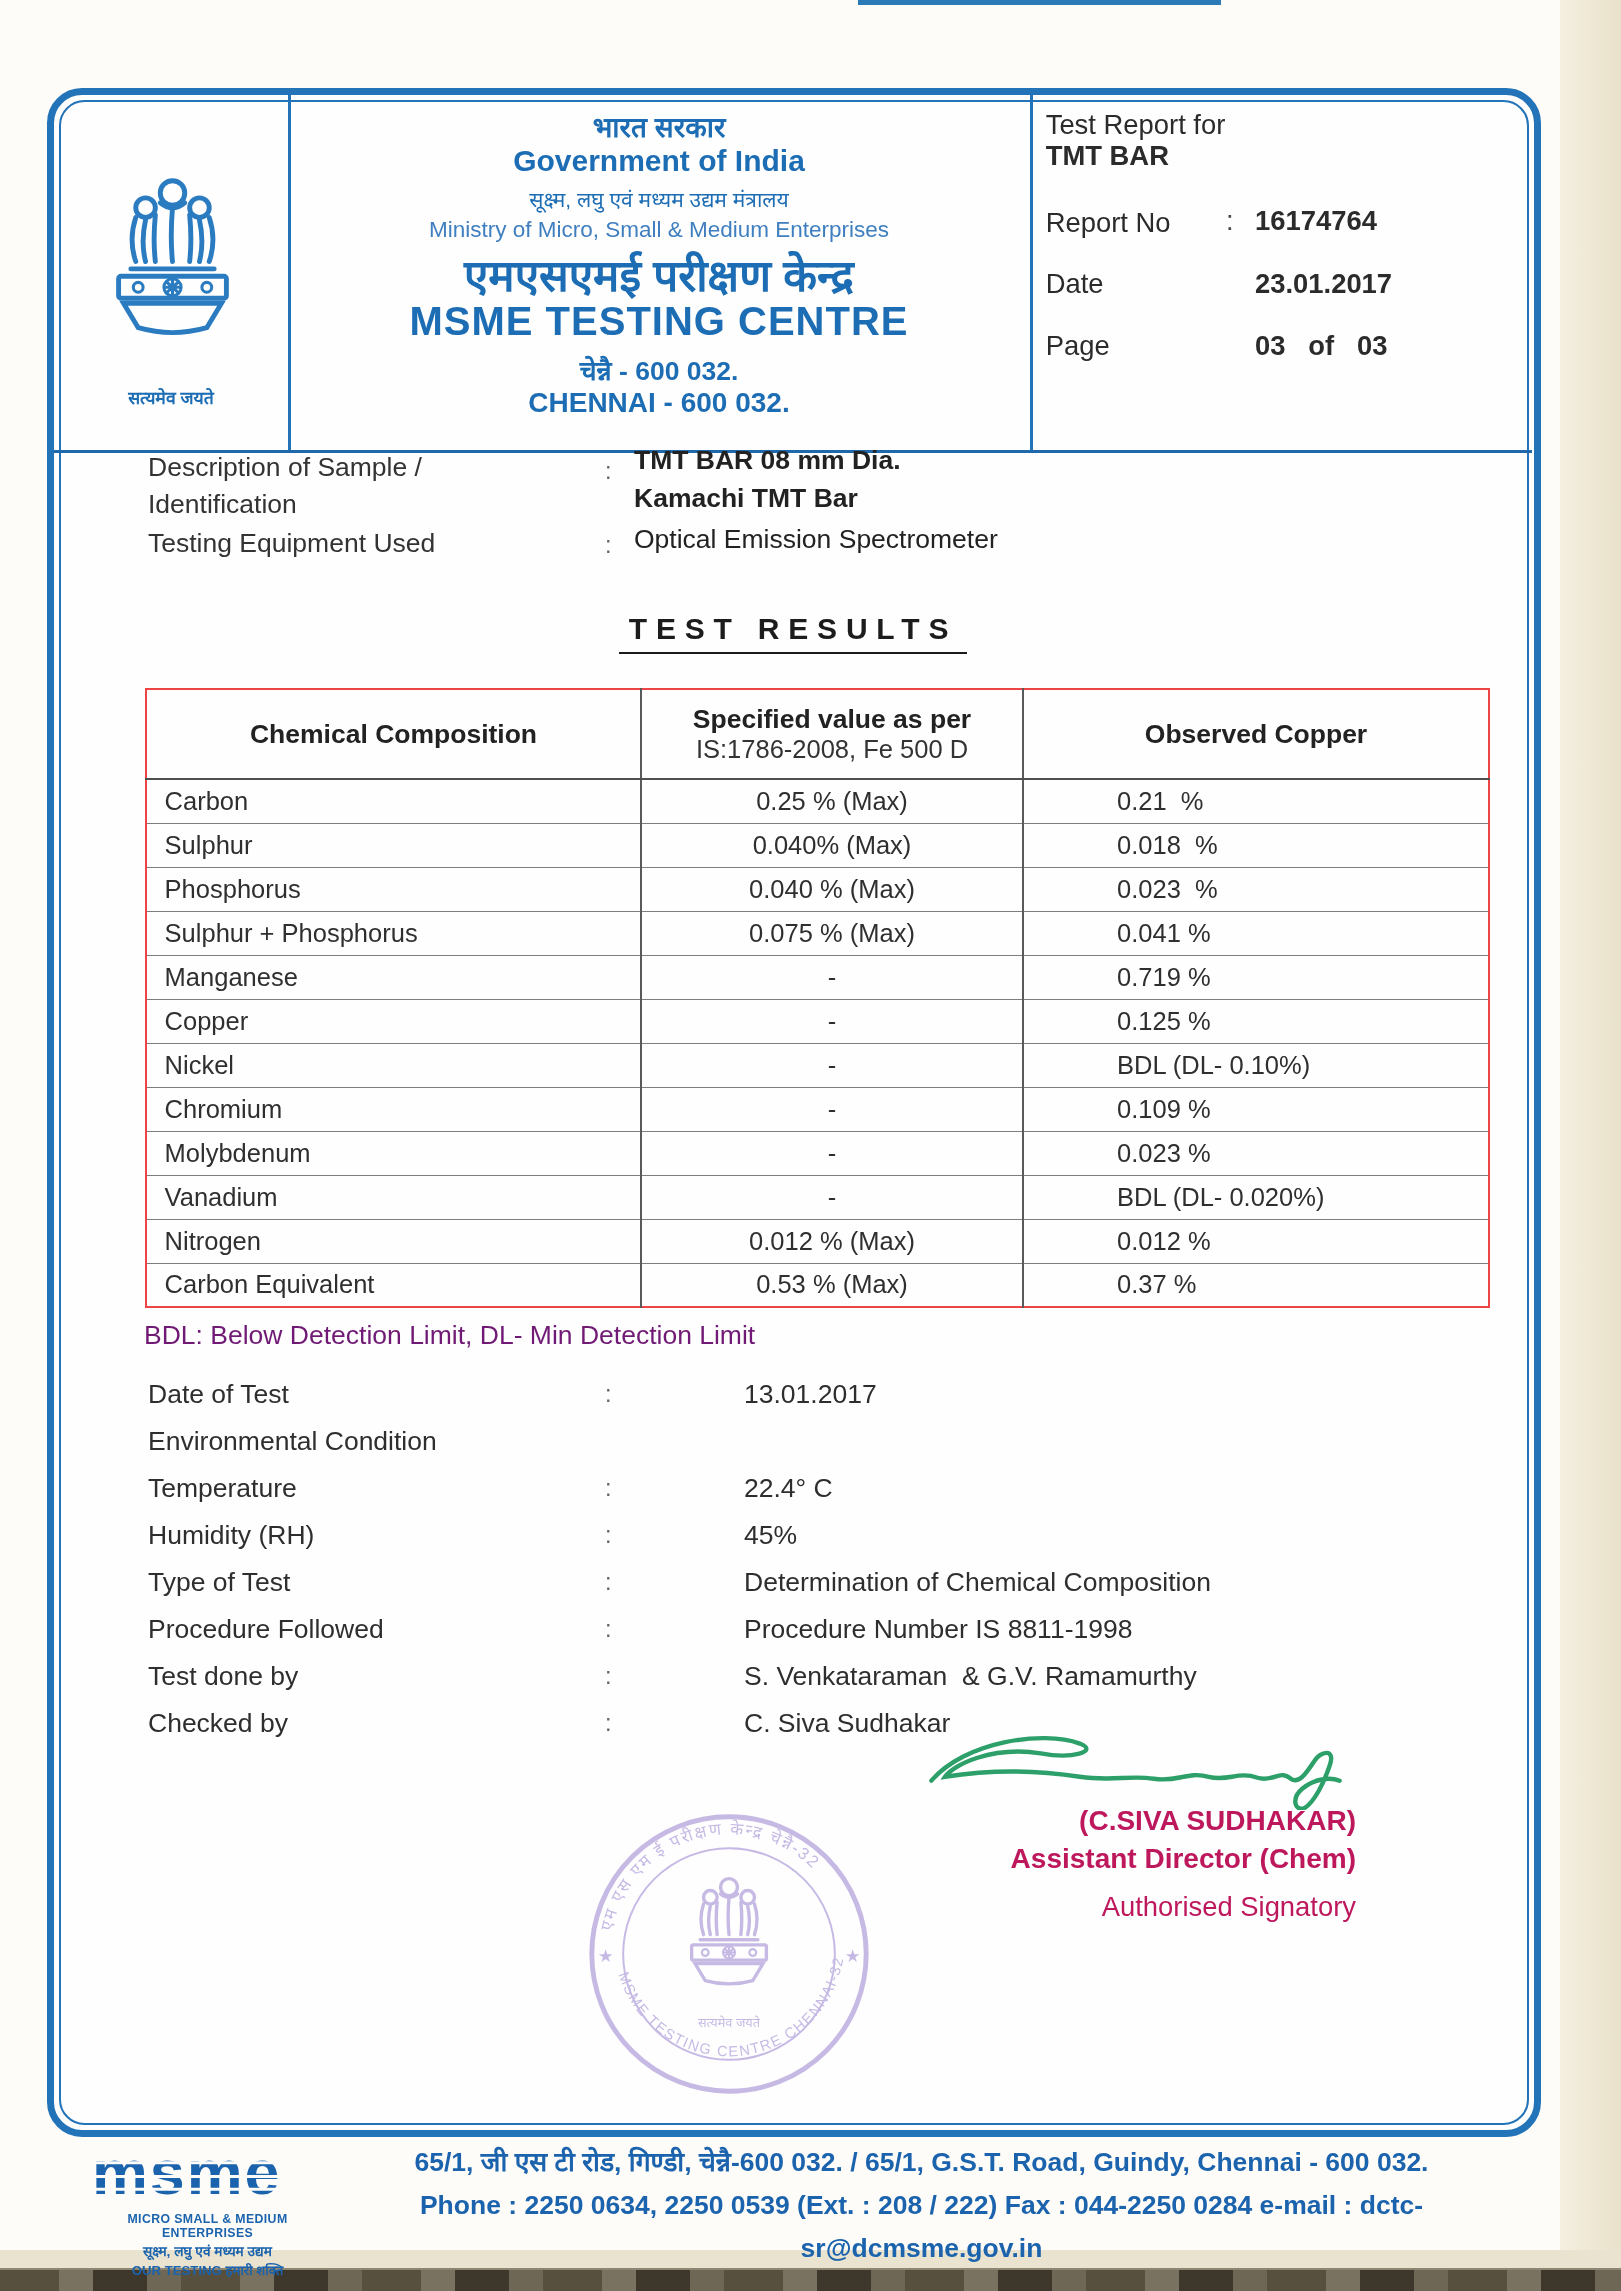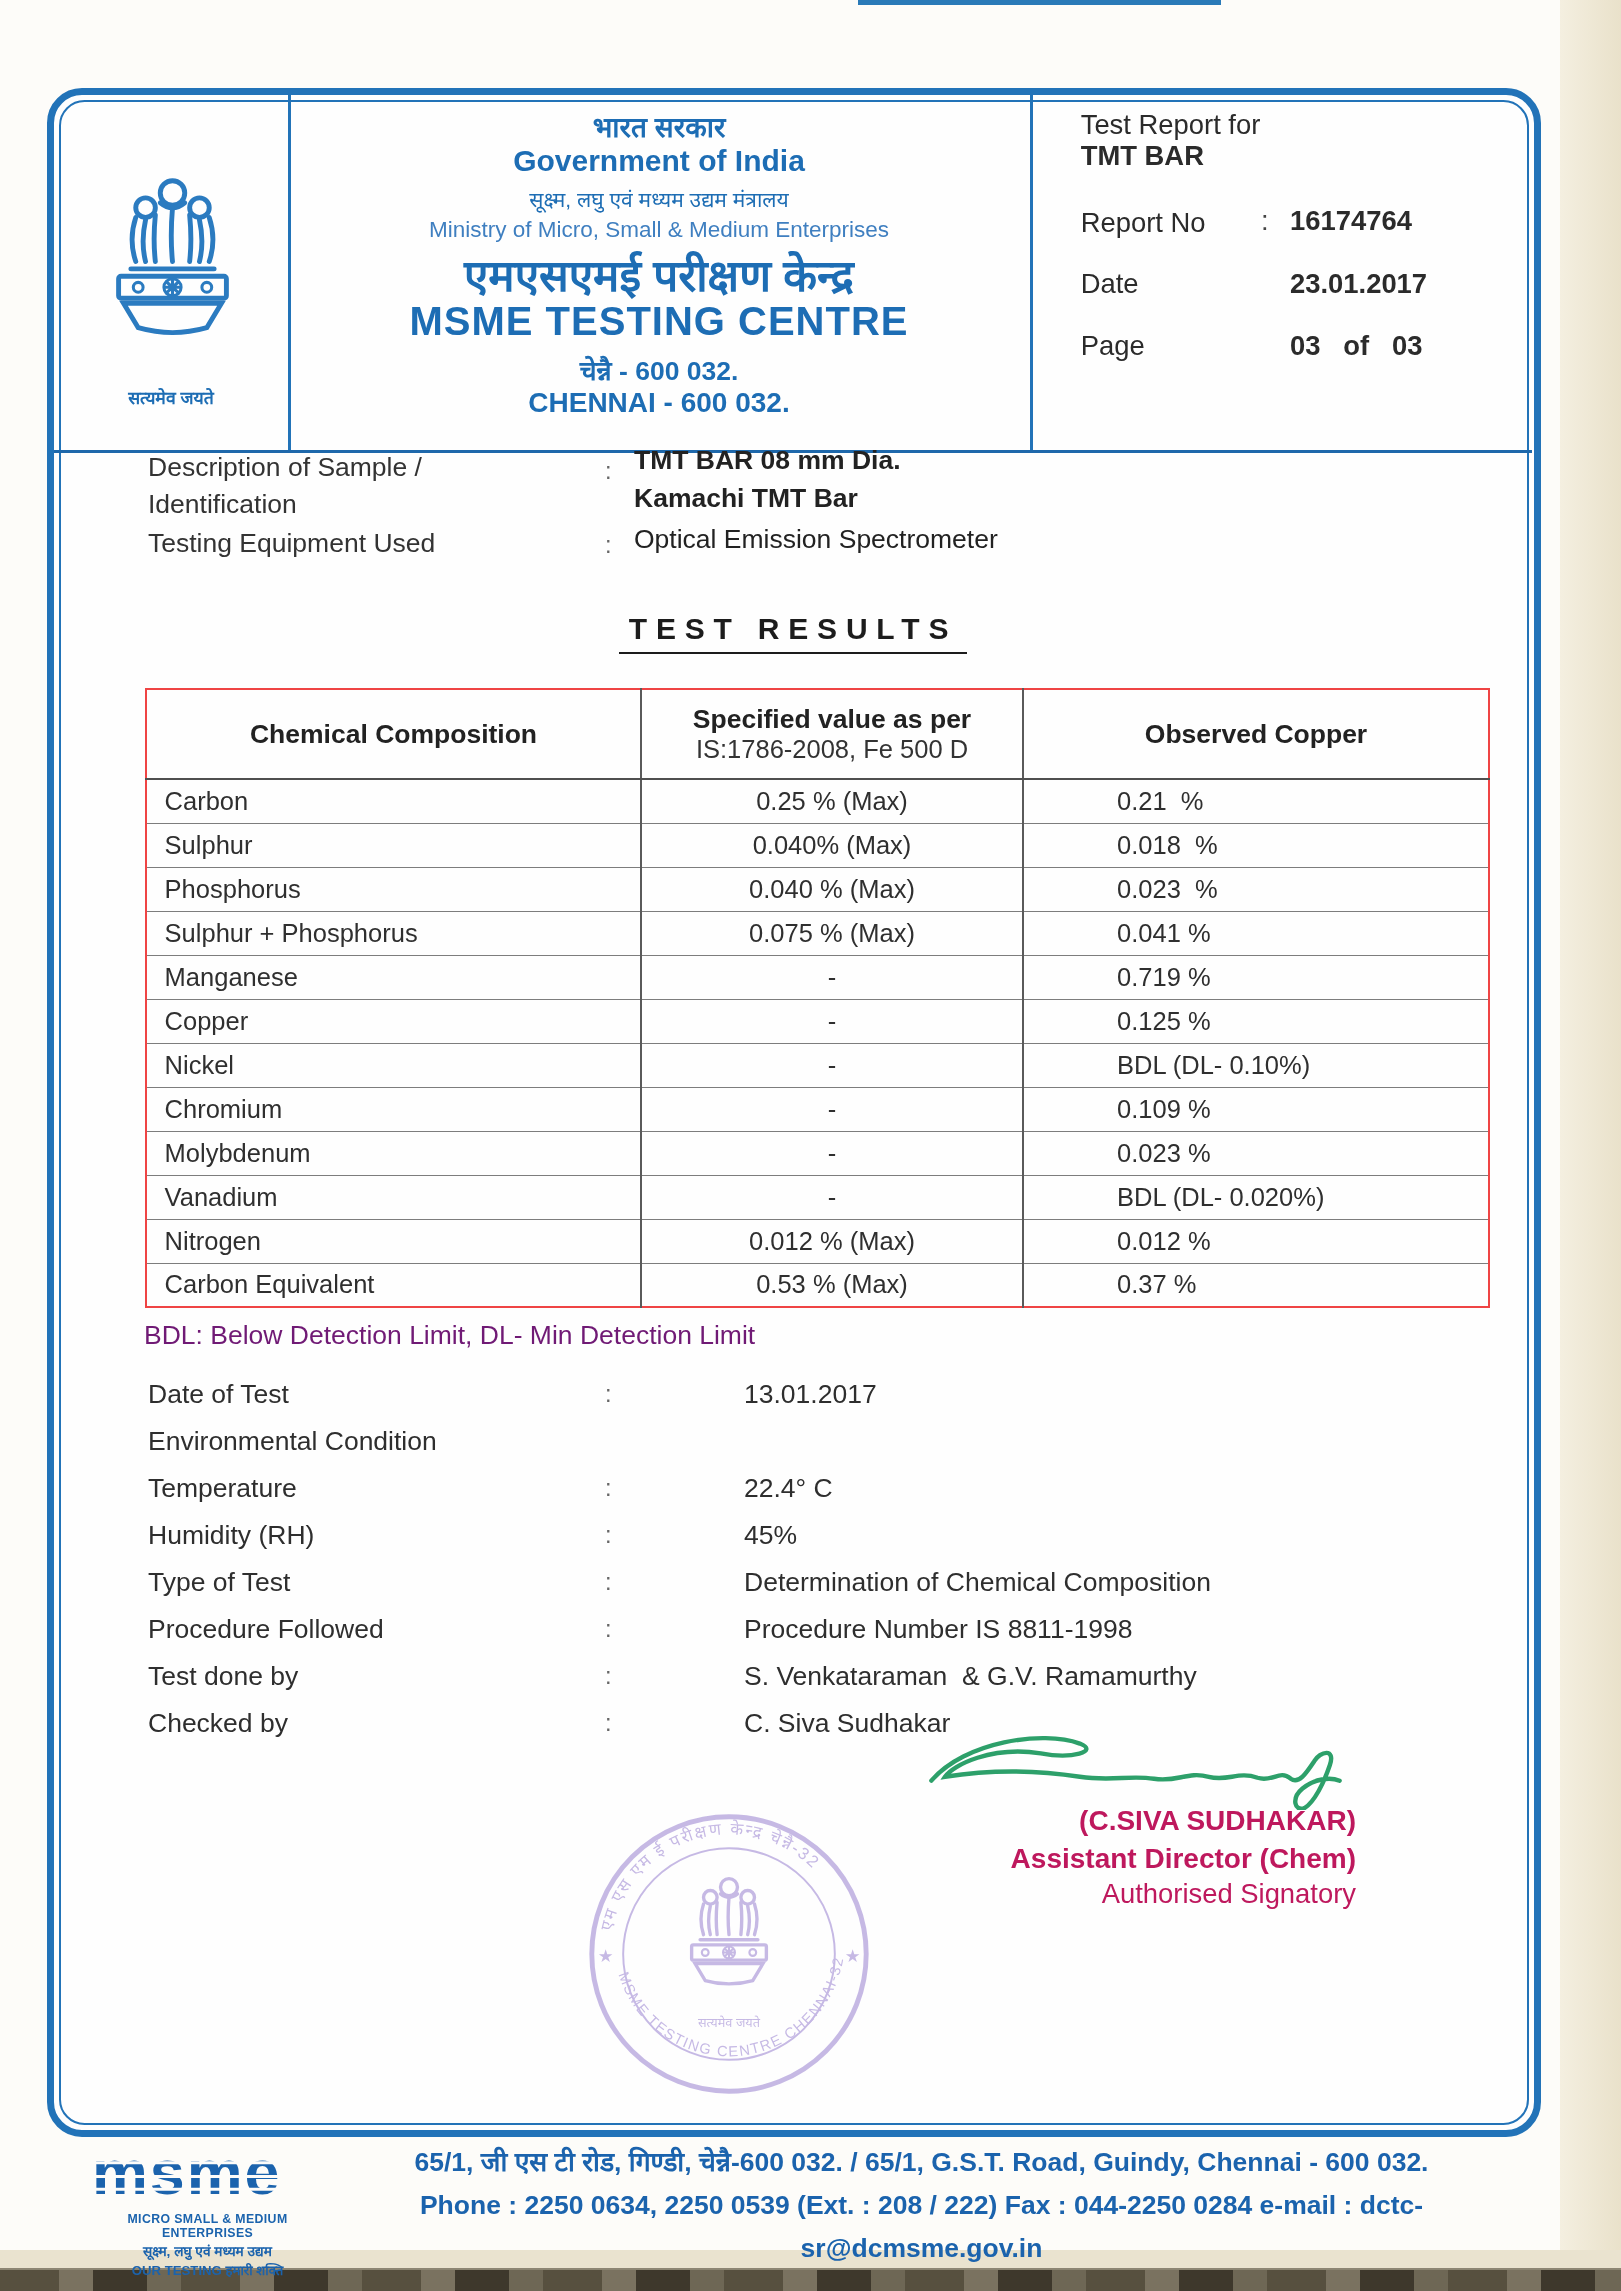--- a/index.html
+++ b/index.html
@@ -36,21 +36,21 @@
   .cc.h-govt{top:11.8px;font-size:28px;font-weight:600;}
   .cc.govt{top:49px;font-size:30px;font-weight:bold;}
   .cc.h-min{top:90px;font-size:21px;font-weight:400;}
   .cc.min{top:122px;font-size:22.5px;color:#3f7fc0;}
   .cc.h-centre{top:149px;font-size:44px;font-weight:bold;}
   .cc.centre{top:204px;font-size:40px;font-weight:bold;letter-spacing:1px;}
   .cc.h-city{top:257px;font-size:26.5px;font-weight:600;}
   .cc.city{top:292px;font-size:28px;font-weight:600;}
 
   .report-cell{position:absolute;left:976px;top:0;width:502px;height:355px;color:#2b2b2b;}
-  .rc{position:absolute;font-size:27.4px;margin-left:35px;}
+  .rc{position:absolute;font-size:27.4px;}
   .rc.lbl{left:15.7px;}
   .rc.colon{left:196px;color:#444;}
   .rc.val{left:225px;font-weight:bold;}
 
   
   .ds{position:absolute;font-size:26.5px;color:#333;}
   .ds.val{font-weight:bold;color:#222;}
   .ds.colon{color:#666;font-size:23.5px;}
 
   
@@ -80,21 +80,21 @@
   .cond-row{display:flex;height:47px;line-height:47px;font-size:26.5px;color:#2e2e2e;}
   .cond-label{width:457px;}
   .cond-colon{width:139px;color:#666;font-size:23.5px;}
   .cond-value{flex:1;white-space:pre;}
 
   
   .signature-svg{position:absolute;left:871px;top:1631px;width:421px;height:84px;}
   .sign-block{position:absolute;left:812px;top:1710px;width:490px;text-align:right;color:#be185d;}
   .sign-name{font-size:28px;font-weight:bold;}
   .sign-desig{font-size:28px;font-weight:bold;margin-top:5.9px;}
-  .sign-cap{font-size:27.4px;margin-top:3px;}
+  .sign-cap{font-size:27.4px;margin-top:16px;}
 
   
   .stamp-svg{position:absolute;left:528px;top:1712px;width:294px;height:294px;color:#8f76cc;opacity:.5;}
 
   
   .footer-logo{position:absolute;left:90px;top:2143px;width:235px;}
   .footer-logo-cap{width:235px;text-align:center;color:#1b63ad;}
   .flc1{font-size:12.3px;font-weight:bold;letter-spacing:0.4px;margin-top:2px;}
   .flc2{font-size:13.7px;font-weight:bold;margin-top:1px;}
   .flc3{font-size:13.2px;font-weight:bold;margin-top:1px;}

